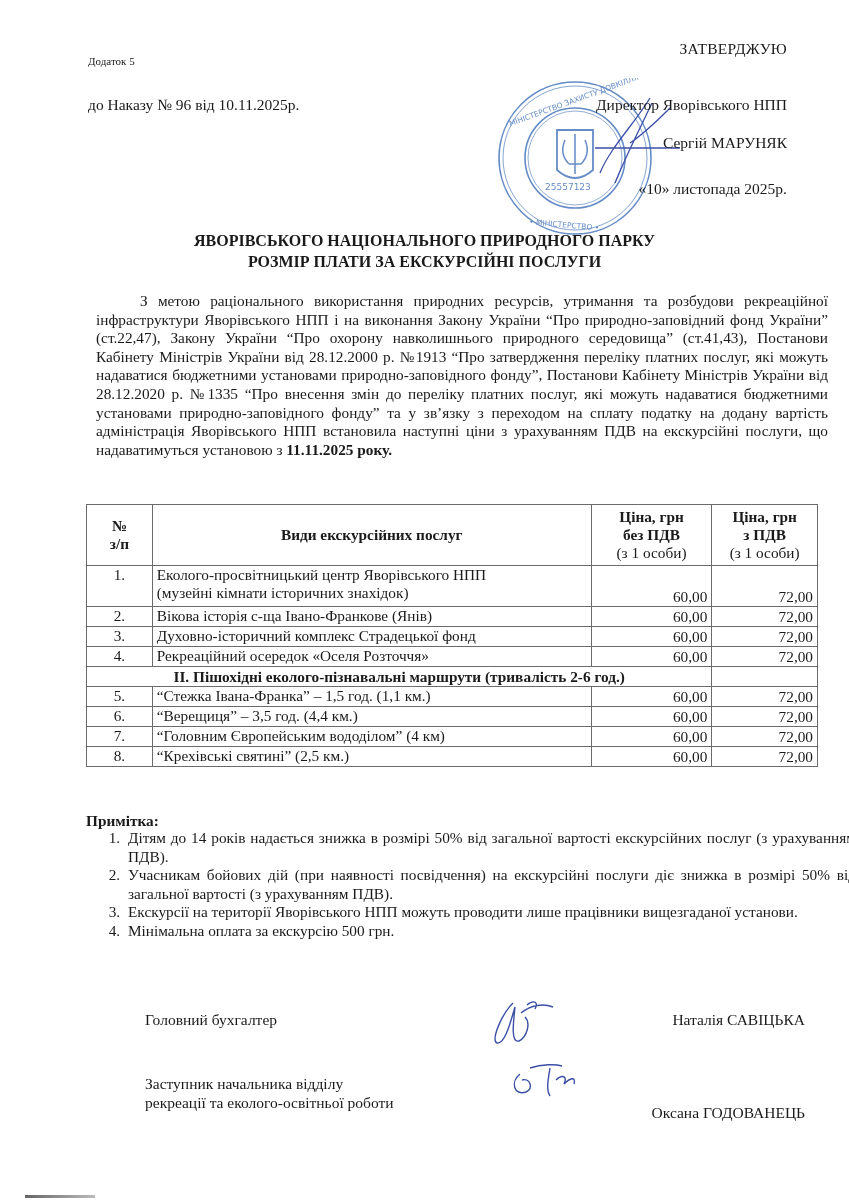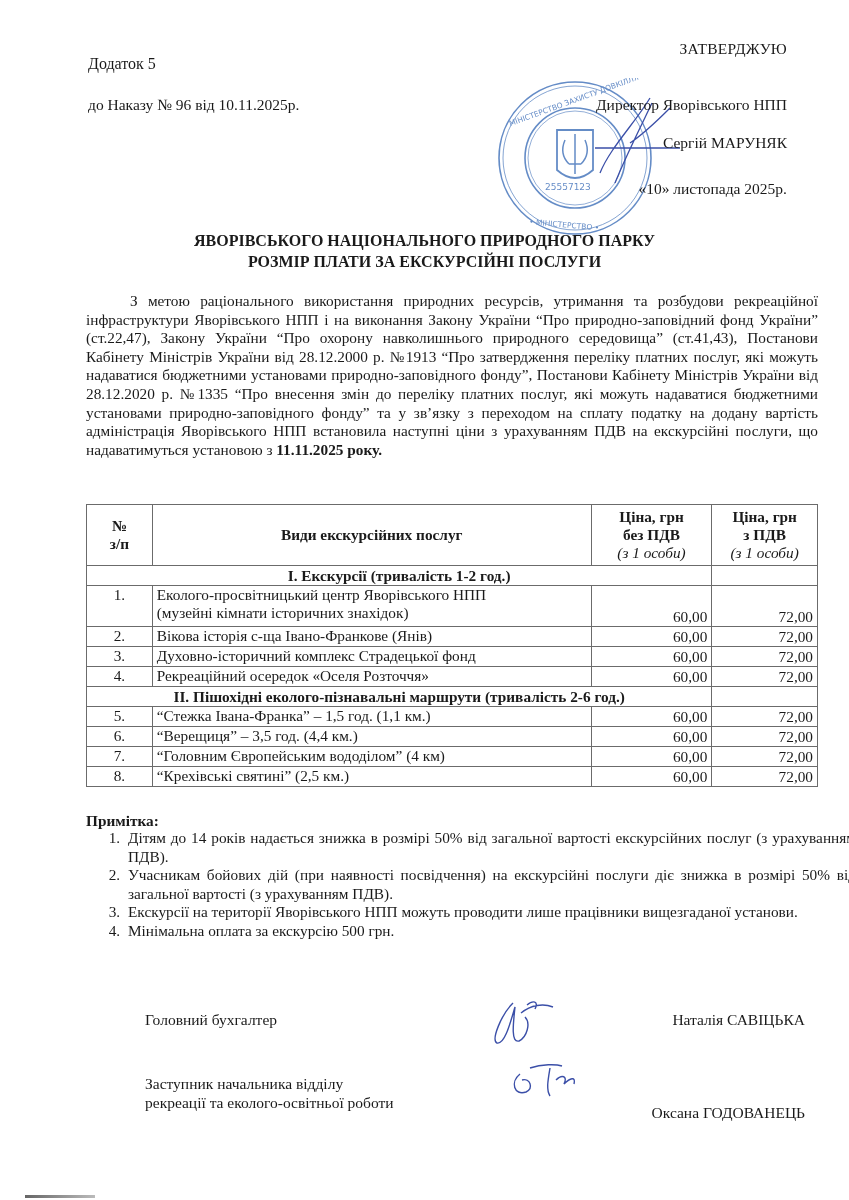--- a/index.html
+++ b/index.html
@@ -2,47 +2,47 @@
 <html><head>
 <meta charset="utf-8">
 <style>
   html, body { margin: 0; padding: 0; background: #ffffff; }
   body {
     width: 849px; height: 1200px; position: relative; overflow: hidden;
     font-family: "Liberation Serif", "DejaVu Serif", serif;
     color: #1a1a1a; font-size: 15.5px;
   }
   .abs { position: absolute; }
-  .hdr-left1 { left: 88px; top: 55px; font-size: 16px; }
+  .hdr-left1 { left: 88px; top: 55px; font-size: 11px; }
   .hdr-left2 { left: 88px; top: 96px; font-size: 15.5px; }
   .approve { right: 62px; top: 40px; font-weight: normal; font-size: 15.5px; letter-spacing: 0.2px; }
   .dir { right: 62px; top: 96px; }
   .name { right: 62px; top: 134px; }
   .date { right: 62px; top: 172px; margin-top: 8px; }
 
   .stamp { left: 495px; top: 78px; width: 160px; height: 160px; opacity: 0.85; }
   .sig-dir { left: 580px; top: 88px; width: 110px; height: 100px; }
 
   .title { left: 0; width: 849px; text-align: center; top: 230px; font-weight: bold; font-size: 16px; line-height: 21px; }
 
   .intro {
-    left: 86px; top: 292px; width: 732px; text-align: justify;
+    left: 96px; top: 292px; width: 732px; text-align: justify;
     line-height: 18.6px; font-size: 15.3px; text-indent: 44px;
   }
   .intro b { font-weight: bold; }
 
   table.fees {
     position: absolute; left: 86px; top: 504px; width: 732px;
     border-collapse: collapse; font-size: 15.3px;
   }
   table.fees td, table.fees th {
     border: 1px solid #6b6b6b; padding: 0 4px; vertical-align: bottom;
   }
   table.fees th { font-weight: bold; text-align: center; vertical-align: middle; line-height: 18px; }
-  th .sub { font-weight: normal; display: block; font-style: italic; }
+  th .sub { font-weight: normal; display: block; }
   .c-no { width: 57px; text-align: center; }
   .c-desc { width: 432px; text-align: left; }
   .c-p1 { width: 112px; text-align: right; }
   .c-p2 { width: 97px; text-align: right; }
   tr.head-row th { height: 60px; }
   tr.sec td { font-weight: bold; text-align: center; height: 19px; line-height: 18px; }
   tr.row td { height: 19px; line-height: 18px; }
   tr.row.tall td { height: 40px; }
   tr.row td.c-no { vertical-align: top; }
   tr.row td.c-desc { vertical-align: top; margin-left: 45px; }
@@ -113,24 +113,20 @@
       <span style="display:block">без ПДВ</span>
       <span class="sub">(з 1 особи)</span>
     </th>
     <th class="c-p2" style="text-align:center">
       <span style="display:block">Ціна, грн</span>
       <span style="display:block">з ПДВ</span>
       <span class="sub">(з 1 особи)</span>
     </th>
   </tr>
 
-  <tr class="sec">
-    <td colspan="3">І. Екскурсії (тривалість 1-2 год.)</td>
-    <td></td>
-  </tr>
   <tr class="row tall">
     <td class="c-no">1.</td>
     <td class="c-desc">
       <span style="display:block">Еколого-просвітницький центр Яворівського НПП</span>
       <span style="display:block">(музейні кімнати історичних знахідок)</span>
     </td>
     <td class="c-p1">60,00</td>
     <td class="c-p2">72,00</td>
   </tr>
   <tr class="row">

